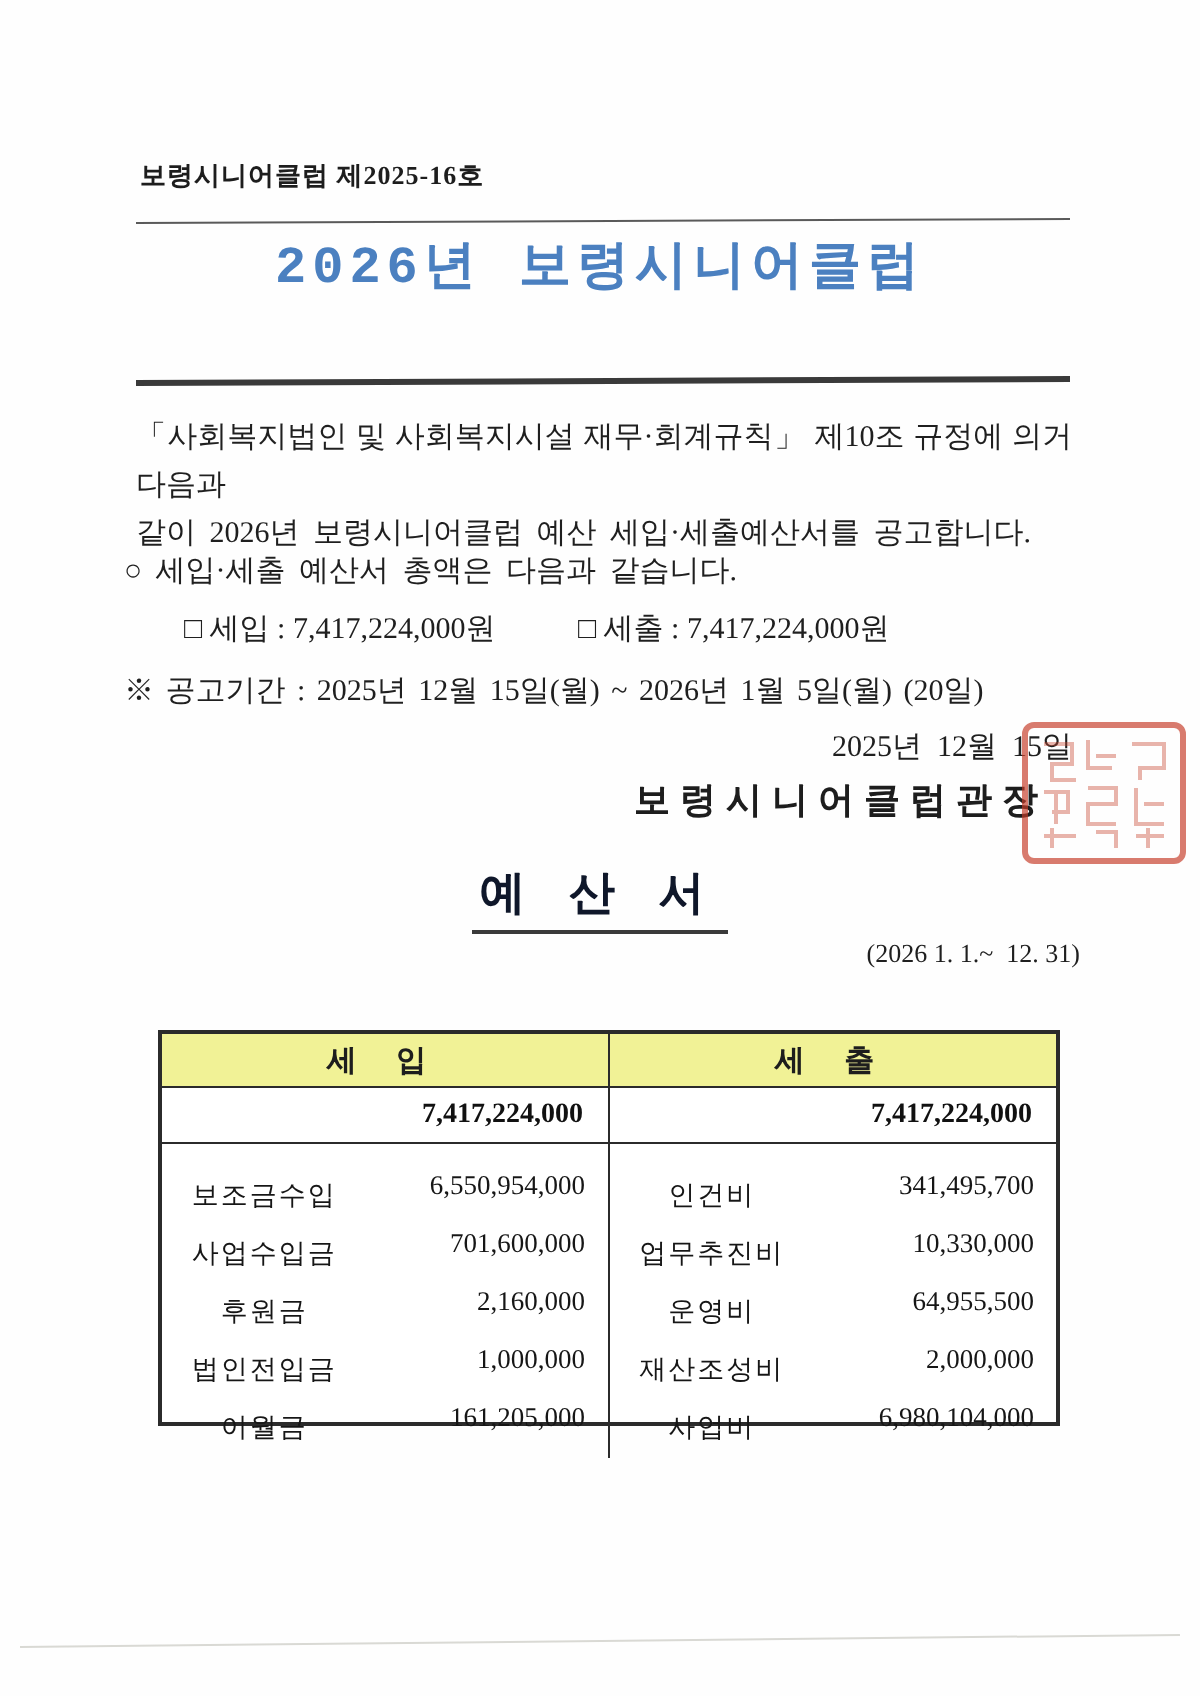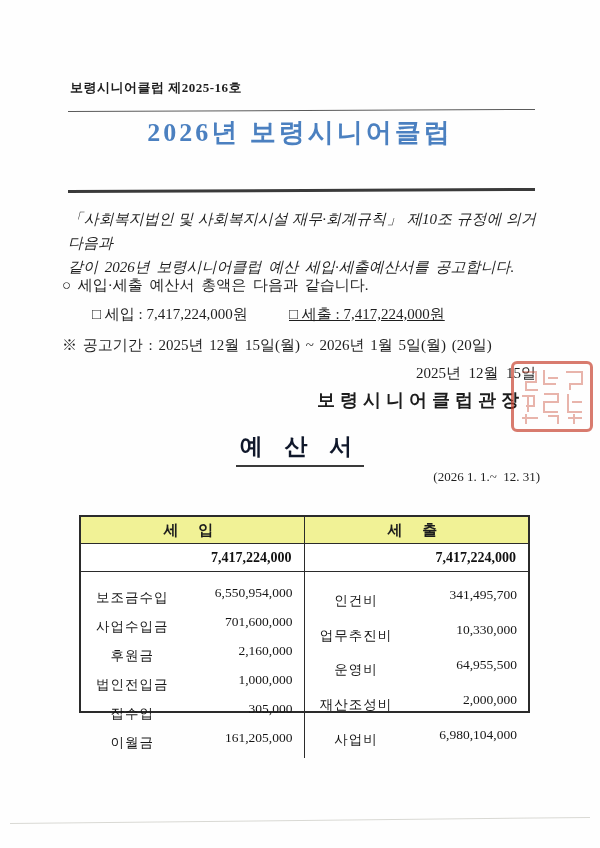--- a/index.html
+++ b/index.html
@@ -18,46 +18,46 @@
     position: absolute; left: 70px; top: 79px;
     font-size: 13px; font-weight: bold; letter-spacing: 0.5px; color: #1d1d1d;
   }
   .rule-top {
     position: absolute; left: 68px; top: 110px; width: 467px; height: 1px;
     background: #5a5a5a; transform: rotate(-0.25deg);
   }
   .title-blue {
     position: absolute; left: 0; top: 115px; width: 100%;
     text-align: center;
-    font-family: Liberation Serif, serif;
+    font-family: Liberation Mono, monospace;
     font-size: 26px; font-weight: bold; letter-spacing: 3px;
   }
   .title-black {
     position: absolute; left: 0; top: 147px; width: 100%;
     text-align: center;
     font-family: "Liberation Sans", "DejaVu Sans", sans-serif;
     font-size: 29px; font-weight: bold; letter-spacing: 1px; color: #2d2d2d;
   }
   .rule-bottom {
     position: absolute; left: 68px; top: 189px; width: 467px; height: 3px;
     background: #3a3a3a; transform: rotate(-0.25deg);
   }
   .paragraph {
     position: absolute; left: 68px; top: 207px; width: 468px;
-    font-size: 15px; line-height: 1.6; color: #1f1f1f; font-style: italic;
+    font-size: 15px; line-height: 1.6; color: #1f1f1f;
   }
   .paragraph .line1 { text-align: justify; text-align-last: justify; }
   .paragraph .line2 { word-spacing: 3px; }
   .total-intro {
     position: absolute; left: 62px; top: 276px;
     font-size: 15px; word-spacing: 3px; color: #1f1f1f;
   }
   .amount-line { position: absolute; left: 0; top: 305px; width: 100%; font-size: 15px; color: #1f1f1f; }
   .amount-revenue { position: absolute; left: 92px; white-space: pre; text-align: right; }
-  .amount-expense { position: absolute; left: 289px; white-space: pre; text-decoration: underline; }
+  .amount-expense { position: absolute; left: 289px; white-space: pre; }
   .notice-period {
     position: absolute; left: 62px; top: 336px;
     font-size: 15px; word-spacing: 2px; color: #1f1f1f;
   }
   .date-line {
     position: absolute; right: 64px; top: 364px;
     font-size: 15px; white-space: pre; color: #1f1f1f;
   }
   .signer {
     position: absolute; right: 76px; top: 388px;
@@ -182,24 +182,20 @@
       </div>
       <div class="bt-row">
         <span class="bt-label">후원금</span>
         <span class="bt-value">2,160,000</span>
       </div>
       <div class="bt-row">
         <span class="bt-label">법인전입금</span>
         <span class="bt-value">1,000,000</span>
       </div>
       <div class="bt-row">
-        <span class="bt-label">잡수입</span>
-        <span class="bt-value">305,000</span>
-      </div>
-      <div class="bt-row">
         <span class="bt-label">이월금</span>
         <span class="bt-value">161,205,000</span>
       </div>
     </div>
 
     <div class="bt-items">
       <div class="bt-row">
         <span class="bt-label">인건비</span>
         <span class="bt-value">341,495,700</span>
       </div>

